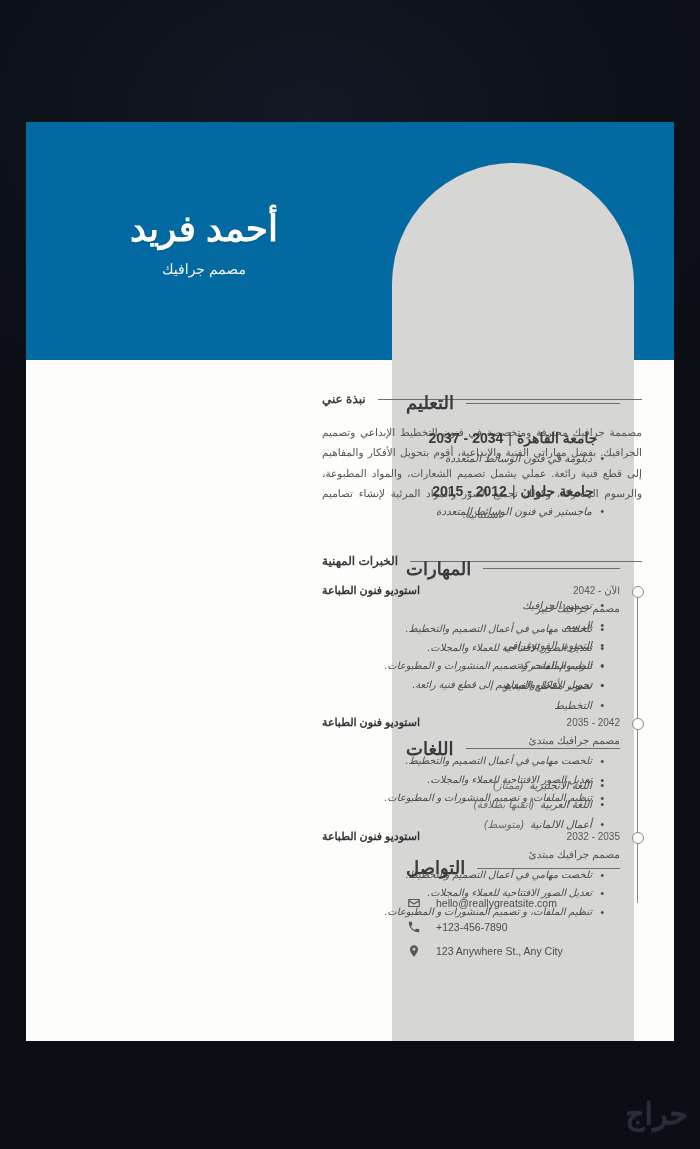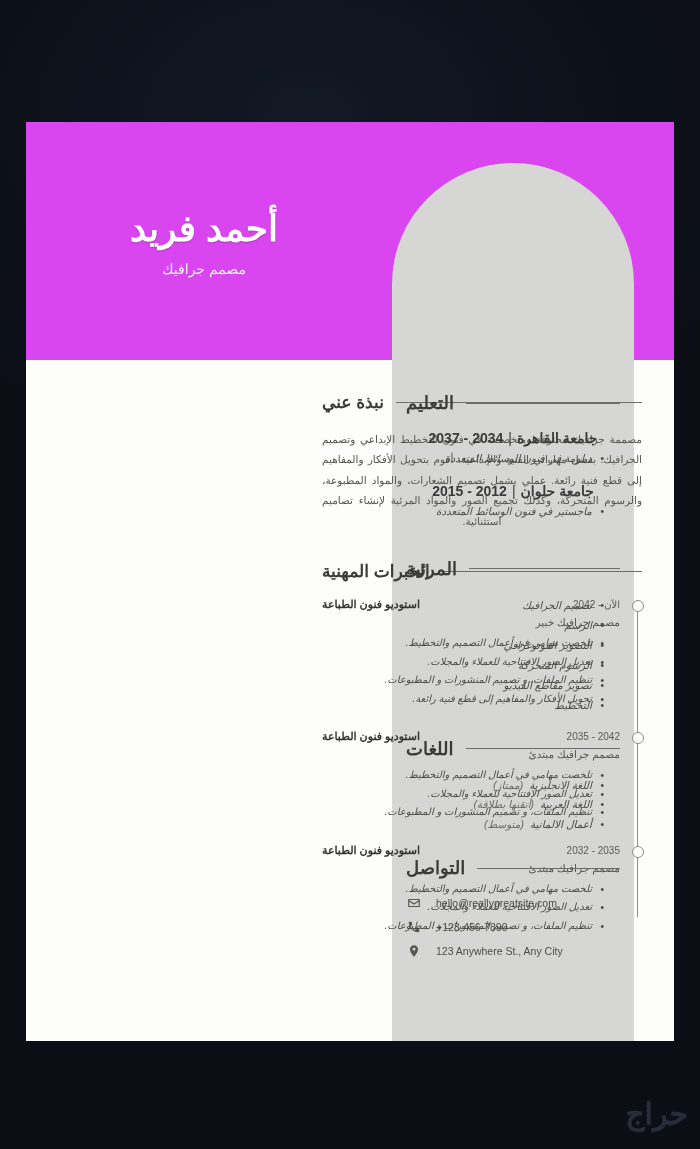--- a/index.html
+++ b/index.html
@@ -30,21 +30,21 @@
     background: #fdfdfb;
     overflow: hidden;
   }
   
   .header-band {
     position: absolute;
     left: 0;
     top: 0;
     width: 648px;
     height: 238px;
-    background: #d946ef;
+    background: #0369a1;
   }
   .name-block {
     position: absolute;
     right: 320px;
     top: 86px;
     width: 300px;
     text-align: center;
   }
   .name {
     color: #ffffff;
@@ -99,21 +99,21 @@
     flex-direction: row-reverse;
     margin-bottom: 16px;
   }
   .sec-title {
     font-size: 18px;
     font-weight: bold;
     color: #3b3b3b;
     white-space: nowrap;
     letter-spacing: .5px;
   }
-  .sec-title.lg { font-size: 17px; }
+  .sec-title.lg { font-size: 12px; }
   .sec-rule {
     flex: 1;
     height: 1px;
     background: #6d6d6d;
   }
   
   .about-text {
     font-size: 10.5px;
     line-height: 1.95;
     color: #56564f;
@@ -348,21 +348,21 @@
         <span>جامعة حلوان</span><span class="edu-sep">|</span><span>2012 - 2015</span>
       </div>
       <ul class="blist side-list">
         <li>ماجستير في فنون الوسائط المتعددة</li>
       </ul>
     </div>
 
     <div class="gap-md"></div>
 
     <div class="sec-head">
-      <div class="sec-title">المرئية</div>
+      <div class="sec-title">المهارات</div>
       <div class="sec-rule"></div>
     </div>
     <ul class="blist side-list">
       <li>تصميم الجرافيك</li>
       <li>الرسم</li>
       <li>التصوير الفوتوغرافي</li>
       <li>الرسوم المتحركة</li>
       <li>تصوير مقاطع الفيديو</li>
       <li>التخطيط</li>
     </ul>

